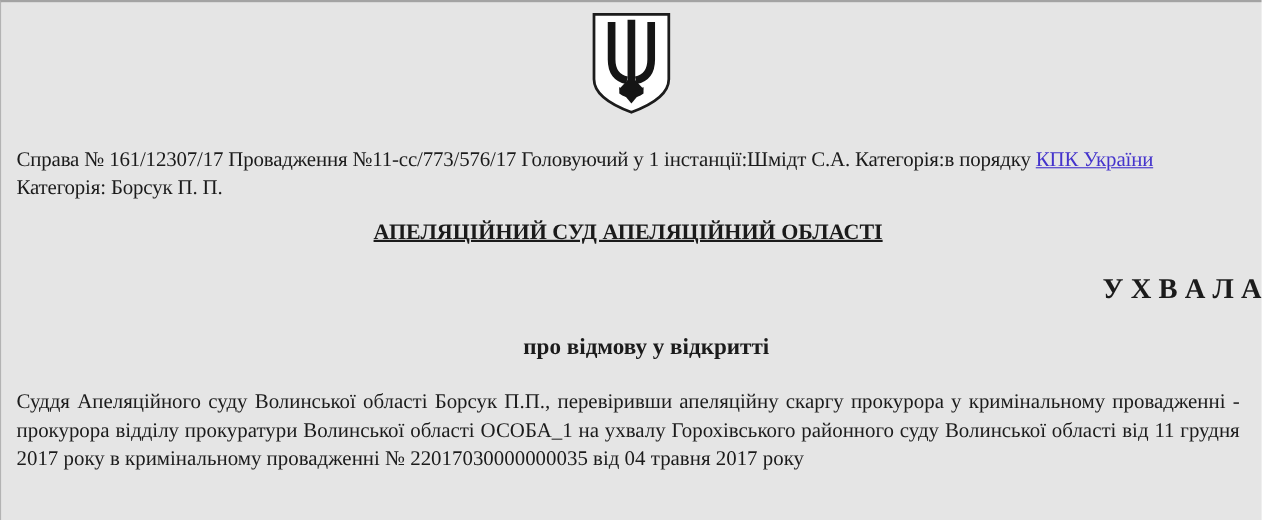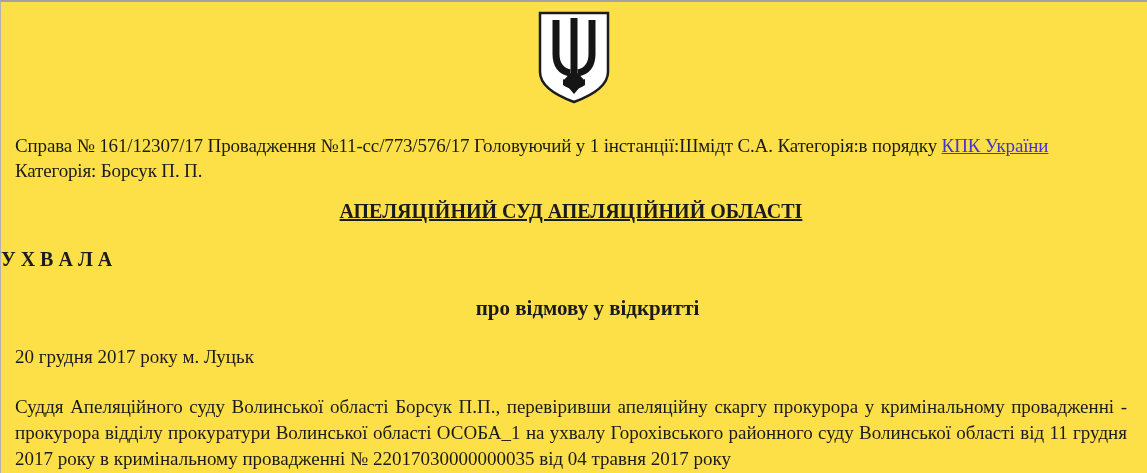--- a/index.html
+++ b/index.html
@@ -1,20 +1,20 @@
 <!DOCTYPE html>
 <html><head>
 <meta charset="utf-8">
 <style>
   html, body { margin: 0; padding: 0; background: #fdfdfd; }
   .page {
     width: 1147px;
     height: 473px;
     box-sizing: border-box;
-    background: #fde047;
+    background: #e5e5e5;
     border-top: 2px solid #a3a3a3;
     border-left: 1px solid #b3b3b3;
     overflow: hidden;
     font-family: "Liberation Serif", serif;
     font-size: 19px;
     color: #1b1b1b;
   }
   .emblem-wrap {
     text-align: center;
     margin-top: 9px;
@@ -32,23 +32,23 @@
     cursor: pointer;
   }
   .h-court {
     text-align: center;
     font-weight: bold;
     font-size: 20px;
     margin: 17px 20px 0 14px;
   }
   .h-court .underlined { text-decoration: underline; }
   .h-uhvala {
-    text-align: left;
+    text-align: right;
     font-weight: bold;
-    font-size: 20px;
+    font-size: 26px;
     margin: 25px 0 0 0;
   }
   .h-subject {
     text-align: center;
     font-weight: bold;
     font-size: 21px;
     margin: 25px 0 0 0;
     padding-left: 27px;
   }
   .date-line {
@@ -82,17 +82,16 @@
   </div>
 
   <p class="case-info"><span>Справа № 161/12307/17 Провадження №11-сс/773/576/17 Головуючий у 1 інстанції:Шмідт С.А. Категорія:в порядку </span><a class="link">КПК України</a><br><span>Категорія: Борсук П. П.</span></p>
 
   <p class="h-court"><span class="underlined">АПЕЛЯЦІЙНИЙ СУД АПЕЛЯЦІЙНИЙ ОБЛАСТІ</span></p>
 
   <p class="h-uhvala">У Х В А Л А</p>
 
   <p class="h-subject">про відмову у відкритті</p>
 
-  <p class="date-line">20 грудня 2017 року м. Луцьк</p>
 
   <p class="body-par">Суддя Апеляційного суду Волинської області Борсук П.П., перевіривши апеляційну скаргу прокурора  у кримінальному провадженні - прокурора відділу прокуратури Волинської області ОСОБА_1 на ухвалу Горохівського районного суду Волинської області від 11 грудня 2017 року в кримінальному провадженні № 22017030000000035 від 04 травня 2017 року</p>
 
 </div>
 
 </body></html>

